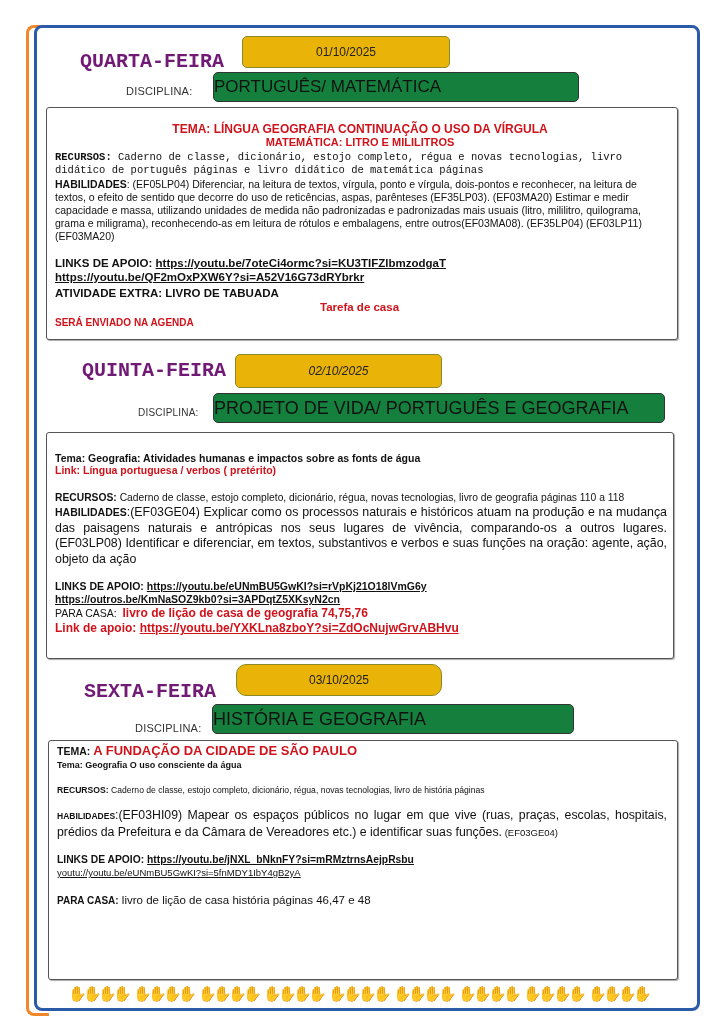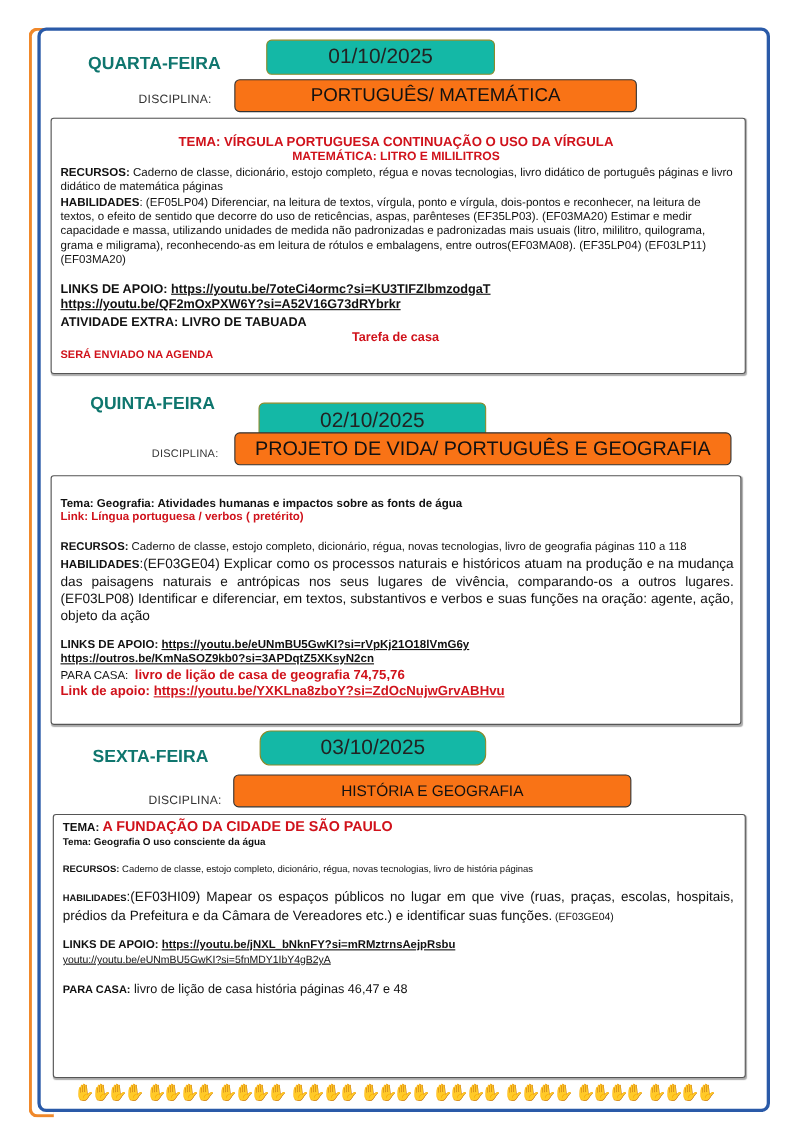--- a/index.html
+++ b/index.html
@@ -2,26 +2,26 @@
 <html><head>
 <meta charset="utf-8">
 <style>
   html, body { margin:0; padding:0; background:#ffffff; }
   body { width:722px; height:1023px; position:relative; overflow:hidden;
          font-family:"Liberation Sans", sans-serif; color:#111; }
   .orange-frame { position:absolute; left:26px; top:25px; width:20px; height:985px;
                   border:3px solid #f0882a; border-right:none; border-radius:8px 0 0 8px; }
   .blue-frame { position:absolute; left:34px; top:25px; width:660px; height:980px;
                 border:3px solid #2a5aa8; border-radius:8px; background:#fff; }
-  .day-label { position:absolute; font-weight:bold; font-size:16px; color:#0f766e; }
-  .date-pill { position:absolute; background:#14b8a6; border:1px solid #8a8a2a; border-radius:5px;
-               font-size:19px; color:#222; text-align:center; }
+  .day-label { position:absolute; font-weight:bold; font-size:20px; color:#701a75;font-family:Liberation Mono, monospace; }
+  .date-pill { position:absolute; background:#eab308; border:1px solid #8a8a2a; border-radius:5px;
+               font-size:12px; color:#222; text-align:center; }
   .disc-label { position:absolute; font-size:11px; color:#333; letter-spacing:0.2px; }
-  .disc-box { position:absolute; border:1px solid #333; border-radius:5px; background:#f97316;
-              text-align:center; color:#111; }
+  .disc-box { position:absolute; border:1px solid #333; border-radius:5px; background:#15803d;
+              text-align:left; color:#111; }
   .card { position:absolute; border:1.5px solid #555; border-radius:3px; background:#fff;
           box-shadow:1px 1px 1px #aaa; }
   .txt { position:absolute; font-size:10.5px; line-height:13px; color:#111; }
   .red { color:#d0121b; }
   .b { font-weight:bold; }
   a, .link { color:#111; text-decoration:underline; }
   .red .link { color:#d0121b; }
   .hands { position:absolute; left:68px; top:985px; width:590px; height:22px; display:flex; gap:1px; }
   .hand { width:14px; height:18px; font-size:15px; line-height:18px; text-align:center; }
 </style>
@@ -30,49 +30,49 @@
 
 <div class="orange-frame"></div>
 <div class="blue-frame"></div>
 
 <div class="day-label" style="left:80px;top:50px;">QUARTA-FEIRA</div>
 <div class="date-pill" style="left:242px;top:36px;width:206px;height:30px;line-height:30px;">01/10/2025</div>
 <div class="disc-label" style="left:126px;top:85px;">DISCIPLINA:</div>
 <div class="disc-box" style="left:213px;top:72px;width:364px;height:28px;line-height:28px;font-size:17px;">PORTUGUÊS/ MATEMÁTICA</div>
 
 <div class="card" style="left:46px;top:107px;width:630px;height:231px;"></div>
-<div class="txt red b" style="left:50px;top:123px;width:620px;text-align:center;font-size:12px;">TEMA:  VÍRGULA PORTUGUESA  CONTINUAÇÃO   O USO DA VÍRGULA</div>
+<div class="txt red b" style="left:50px;top:123px;width:620px;text-align:center;font-size:12px;">TEMA:  LÍNGUA GEOGRAFIA  CONTINUAÇÃO   O USO DA VÍRGULA</div>
 <div class="txt red b" style="left:50px;top:136px;width:620px;text-align:center;font-size:11px;">MATEMÁTICA:  LITRO E MILILITROS</div>
-<div class="txt" style="left:55px;top:151px;width:614px;"><span class="b">RECURSOS:</span><span> Caderno de classe, dicionário, estojo completo, régua e novas tecnologias, livro didático de português páginas e livro didático de matemática páginas</span></div>
+<div class="txt" style="left:55px;top:151px;width:614px;font-family:Liberation Mono, monospace;"><span class="b">RECURSOS:</span><span> Caderno de classe, dicionário, estojo completo, régua e novas tecnologias, livro didático de português páginas e livro didático de matemática páginas</span></div>
 <div class="txt" style="left:55px;top:178px;width:614px;"><span class="b">HABILIDADES</span><span>: (EF05LP04) Diferenciar, na leitura de textos, vírgula, ponto e vírgula, dois-pontos e reconhecer, na leitura de textos, o efeito de sentido que decorre do uso de reticências, aspas, parênteses (EF35LP03). (EF03MA20) Estimar e medir capacidade e massa, utilizando unidades de medida não padronizadas e padronizadas mais usuais (litro, mililitro, quilograma, grama e miligrama), reconhecendo-as em leitura de rótulos e embalagens, entre outros(EF03MA08). (EF35LP04) (EF03LP11) (EF03MA20)</span></div>
 <div class="txt" style="left:55px;top:257px;font-size:11.5px;"><span class="b">LINKS DE APOIO:</span> <span class="link b">https://youtu.be/7oteCi4ormc?si=KU3TIFZlbmzodgaT</span></div>
 <div class="txt b" style="left:55px;top:271px;font-size:11.5px;"><span class="link">https://youtu.be/QF2mOxPXW6Y?si=A52V16G73dRYbrkr</span></div>
 <div class="txt b" style="left:55px;top:287px;font-size:11.5px;">ATIVIDADE EXTRA:  LIVRO DE TABUADA</div>
 <div class="txt red b" style="left:320px;top:301px;font-size:11.5px;">Tarefa de casa</div>
 <div class="txt red b" style="left:55px;top:316px;font-size:10px;">SERÁ ENVIADO NA AGENDA</div>
 
 <div class="day-label" style="left:82px;top:359px;">QUINTA-FEIRA</div>
-<div class="date-pill" style="left:235px;top:366px;width:205px;height:32px;line-height:32px;">02/10/2025</div>
+<div class="date-pill" style="left:235px;top:354px;width:205px;height:32px;line-height:32px;font-style:italic;">02/10/2025</div>
 <div class="disc-label" style="left:138px;top:407px;font-size:10px;">DISCIPLINA:</div>
 <div class="disc-box" style="left:213px;top:393px;width:450px;height:28px;line-height:28px;font-size:18px;">PROJETO DE VIDA/ PORTUGUÊS E GEOGRAFIA</div>
 
 <div class="card" style="left:46px;top:432px;width:626px;height:225px;"></div>
 <div class="txt b" style="left:55px;top:452px;font-size:10.5px;">Tema: Geografia:  Atividades  humanas e impactos sobre as fonts de água</div>
 <div class="txt red b" style="left:55px;top:464px;font-size:10.5px;">Link: Língua portuguesa / verbos ( pretérito)</div>
 <div class="txt" style="left:55px;top:491px;width:620px;font-size:10.3px;"><span class="b">RECURSOS:</span><span>  Caderno de classe, estojo completo, dicionário, régua, novas tecnologias, livro de geografia páginas 110 a 118</span></div>
 <div class="txt" style="left:55px;top:505px;width:612px;font-size:12.4px;line-height:15.5px;text-align:justify;"><span class="b" style="font-size:10.5px;">HABILIDADES</span><span>:(EF03GE04) Explicar como os processos naturais e históricos atuam na produção e na mudança das paisagens naturais e antrópicas nos seus lugares de vivência, comparando-os a outros lugares. (EF03LP08) Identificar e diferenciar, em textos, substantivos e verbos e suas funções na oração: agente, ação, objeto da ação</span></div>
 <div class="txt" style="left:55px;top:580px;font-size:10.5px;"><span class="b">LINKS DE APOIO:</span> <span class="link b">https://youtu.be/eUNmBU5GwKI?si=rVpKj21O18lVmG6y</span></div>
 <div class="txt b" style="left:55px;top:593px;font-size:10.5px;"><span class="link">https://outros.be/KmNaSOZ9kb0?si=3APDqtZ5XKsyN2cn</span></div>
 <div class="txt" style="left:55px;top:607px;font-size:10.5px;"><span>PARA CASA:</span>&nbsp; <span class="red b" style="font-size:12px;">livro de lição de casa de geografia 74,75,76</span></div>
 <div class="txt red b" style="left:55px;top:622px;font-size:12px;"><span>Link de apoio:</span> <span class="link">https://youtu.be/YXKLna8zboY?si=ZdOcNujwGrvABHvu</span></div>
 
 <div class="day-label" style="left:84px;top:680px;">SEXTA-FEIRA</div>
 <div class="date-pill" style="left:236px;top:664px;width:204px;height:30px;line-height:30px;border-radius:10px;">03/10/2025</div>
 <div class="disc-label" style="left:135px;top:722px;">DISCIPLINA:</div>
-<div class="disc-box" style="left:212px;top:704px;width:360px;height:28px;line-height:28px;font-size:14px;">HISTÓRIA E GEOGRAFIA</div>
+<div class="disc-box" style="left:212px;top:704px;width:360px;height:28px;line-height:28px;font-size:18px;">HISTÓRIA E GEOGRAFIA</div>
 
 <div class="card" style="left:48px;top:740px;width:628px;height:238px;"></div>
 <div class="txt" style="left:57px;top:744px;"><span class="b" style="font-size:10.5px;">TEMA:</span> <span class="red b" style="font-size:13px;">A FUNDAÇÃO DA CIDADE DE SÃO PAULO</span></div>
 <div class="txt b" style="left:57px;top:759px;font-size:9px;">Tema: Geografia  O uso consciente da água</div>
 <div class="txt" style="left:57px;top:784px;font-size:8.6px;"><span class="b">RECURSOS:</span><span>  Caderno de classe, estojo completo,  dicionário, régua, novas tecnologias, livro de história páginas</span></div>
 <div class="txt" style="left:57px;top:807px;width:610px;font-size:12.3px;line-height:16px;text-align:justify;"><span class="b" style="font-size:8.5px;">HABILIDADES</span><span>:(EF03HI09) Mapear os espaços públicos no lugar em que vive (ruas, praças, escolas, hospitais, prédios da Prefeitura e da Câmara de Vereadores etc.) e identificar suas funções.</span><span style="font-size:9.5px;"> (EF03GE04)</span></div>
 <div class="txt" style="left:57px;top:853px;font-size:10.3px;"><span class="b">LINKS DE APOIO:</span> <span class="link b">https://youtu.be/jNXL_bNknFY?si=mRMztrnsAejpRsbu</span></div>
 <div class="txt" style="left:57px;top:866px;font-size:9.5px;"><span class="link">youtu://youtu.be/eUNmBU5GwKI?si=5fnMDY1IbY4gB2yA</span></div>
 <div class="txt" style="left:57px;top:894px;font-size:11.5px;"><span class="b" style="font-size:10px;">PARA CASA:</span><span>  livro de lição de casa história páginas 46,47 e 48</span></div>
 

